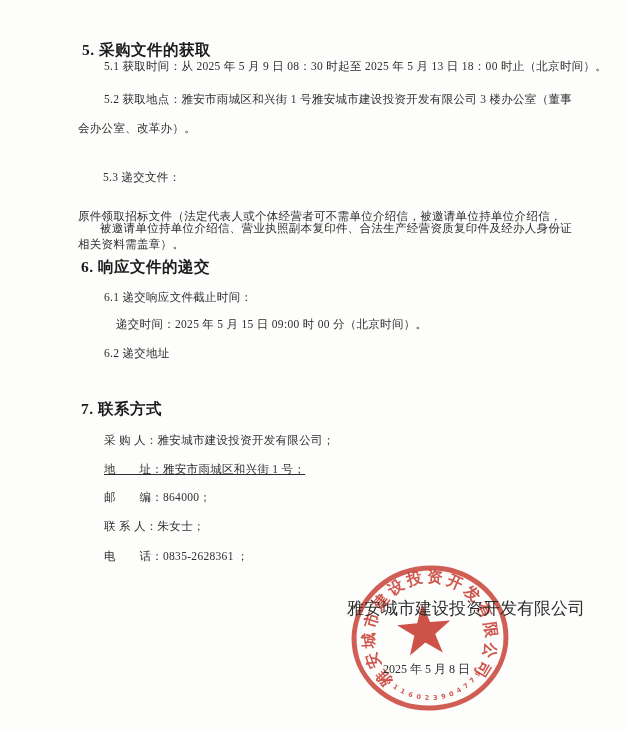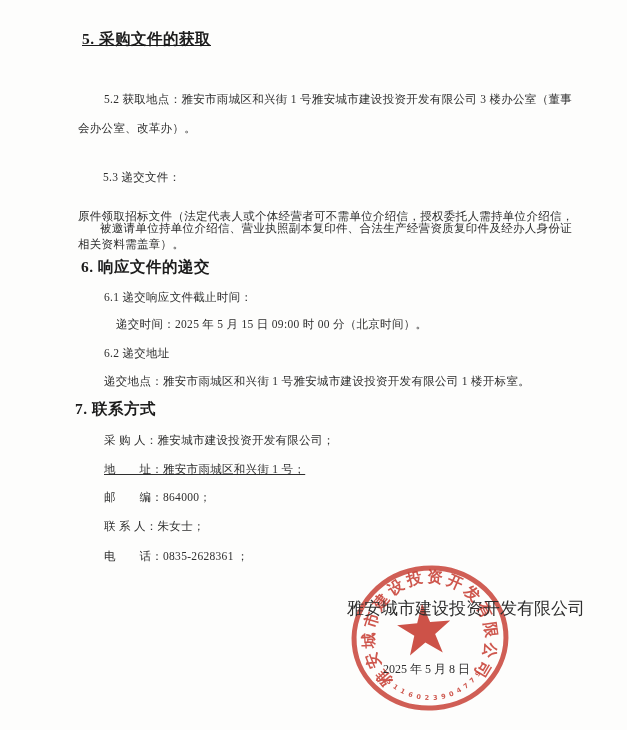--- a/index.html
+++ b/index.html
@@ -21,34 +21,34 @@
     letter-spacing:0.3px;
     color:#2e2e2e;
   }
   .heading{
     font-size:15.5px;
     font-weight:bold;
     letter-spacing:0.5px;
     color:#1c1c1c;
   }
   
-  .h5   {top:29px;  left:82px;text-decoration:underline;}
+  .h5   {top:40px;  left:82px;}
   .l51  {top:59px;  left:104px;}
   .l52a {top:92px;  left:104px;}
   .l52b {top:121px; left:78px;}
   .l53  {top:158px; left:103px;margin-top:12px;}
   .l53a {top:181px; left:100px;margin-top:40px;}
   .l53b {top:209px; left:78px;}
   .l53c {top:237px; left:78px;}
   .h6   {top:257px; left:81px;}
   .l61  {top:290px; left:104px;}
   .l61t {top:317px; left:116px;}
   .l62  {top:346px; left:104px;}
   .l62a {top:374px; left:104px;}
-  .h7   {top:399px; left:75px;}
+  .h7   {top:399px; left:81px;}
   .c1   {top:433px; left:104px;}
   .c2   {top:462px; left:104px;text-decoration:underline;}
   .c3   {top:490px; left:104px;}
   .c4   {top:519px; left:104px;}
   .c5   {top:549px; left:104px;}
 
   
   .sig-company{
     top:597px; left:347px;
     font-size:17px;
@@ -95,32 +95,32 @@
     fill:var(--seal-color,#c63a2f);
     opacity:0.85;
   }
 </style>
 </head>
 <body>
 
 <div class="page">
 
   <div class="line heading h5">5. 采购文件的获取</div>
+  <div class="line body-text l51">5.1 获取时间：从 2025 年 5 月 9 日 08：30 时起至 2025 年 5 月 13 日 18：00 时止（北京时间）。</div>
   <div class="line body-text l52a">5.2 获取地点：雅安市雨城区和兴街 1 号雅安城市建设投资开发有限公司 3 楼办公室（董事</div>
   <div class="line body-text l52b">会办公室、改革办）。</div>
   <div class="line body-text l53">5.3 递交文件：</div>
   <div class="line body-text l53a">被邀请单位持单位介绍信、营业执照副本复印件、合法生产经营资质复印件及经办人身份证</div>
-  <div class="line body-text l53b">原件领取招标文件（法定代表人或个体经营者可不需单位介绍信，授权委托人需持单位介绍信，</div>
+  <div class="line body-text l53b">原件领取招标文件（法定代表人或个体经营者可不需单位介绍信，被邀请单位持单位介绍信，</div>
   <div class="line body-text l53c">相关资料需盖章）。</div>
 
   <div class="line heading h6">6. 响应文件的递交</div>
   <div class="line body-text l61">6.1 递交响应文件截止时间：</div>
   <div class="line body-text l61t">递交时间：2025 年 5 月 15 日 09:00 时 00 分（北京时间）。</div>
   <div class="line body-text l62">6.2 递交地址</div>
-  <div class="line body-text l62a">递交地点：雅安市雨城区和兴街 1 号雅安城市建设投资开发有限公司 1 楼开标室。</div>
 
   <div class="line heading h7">7. 联系方式</div>
   <div class="line body-text c1">采 购 人：雅安城市建设投资开发有限公司；</div>
   <div class="line body-text c2">地　　址：雅安市雨城区和兴街 1 号；</div>
   <div class="line body-text c3">邮　　编：864000；</div>
   <div class="line body-text c4">联 系 人：朱女士；</div>
   <div class="line body-text c5">电　　话：0835-2628361 ；</div>
 
   <div class="seal-wrap">
     <svg width="172" height="156" viewBox="0 0 172 156">

